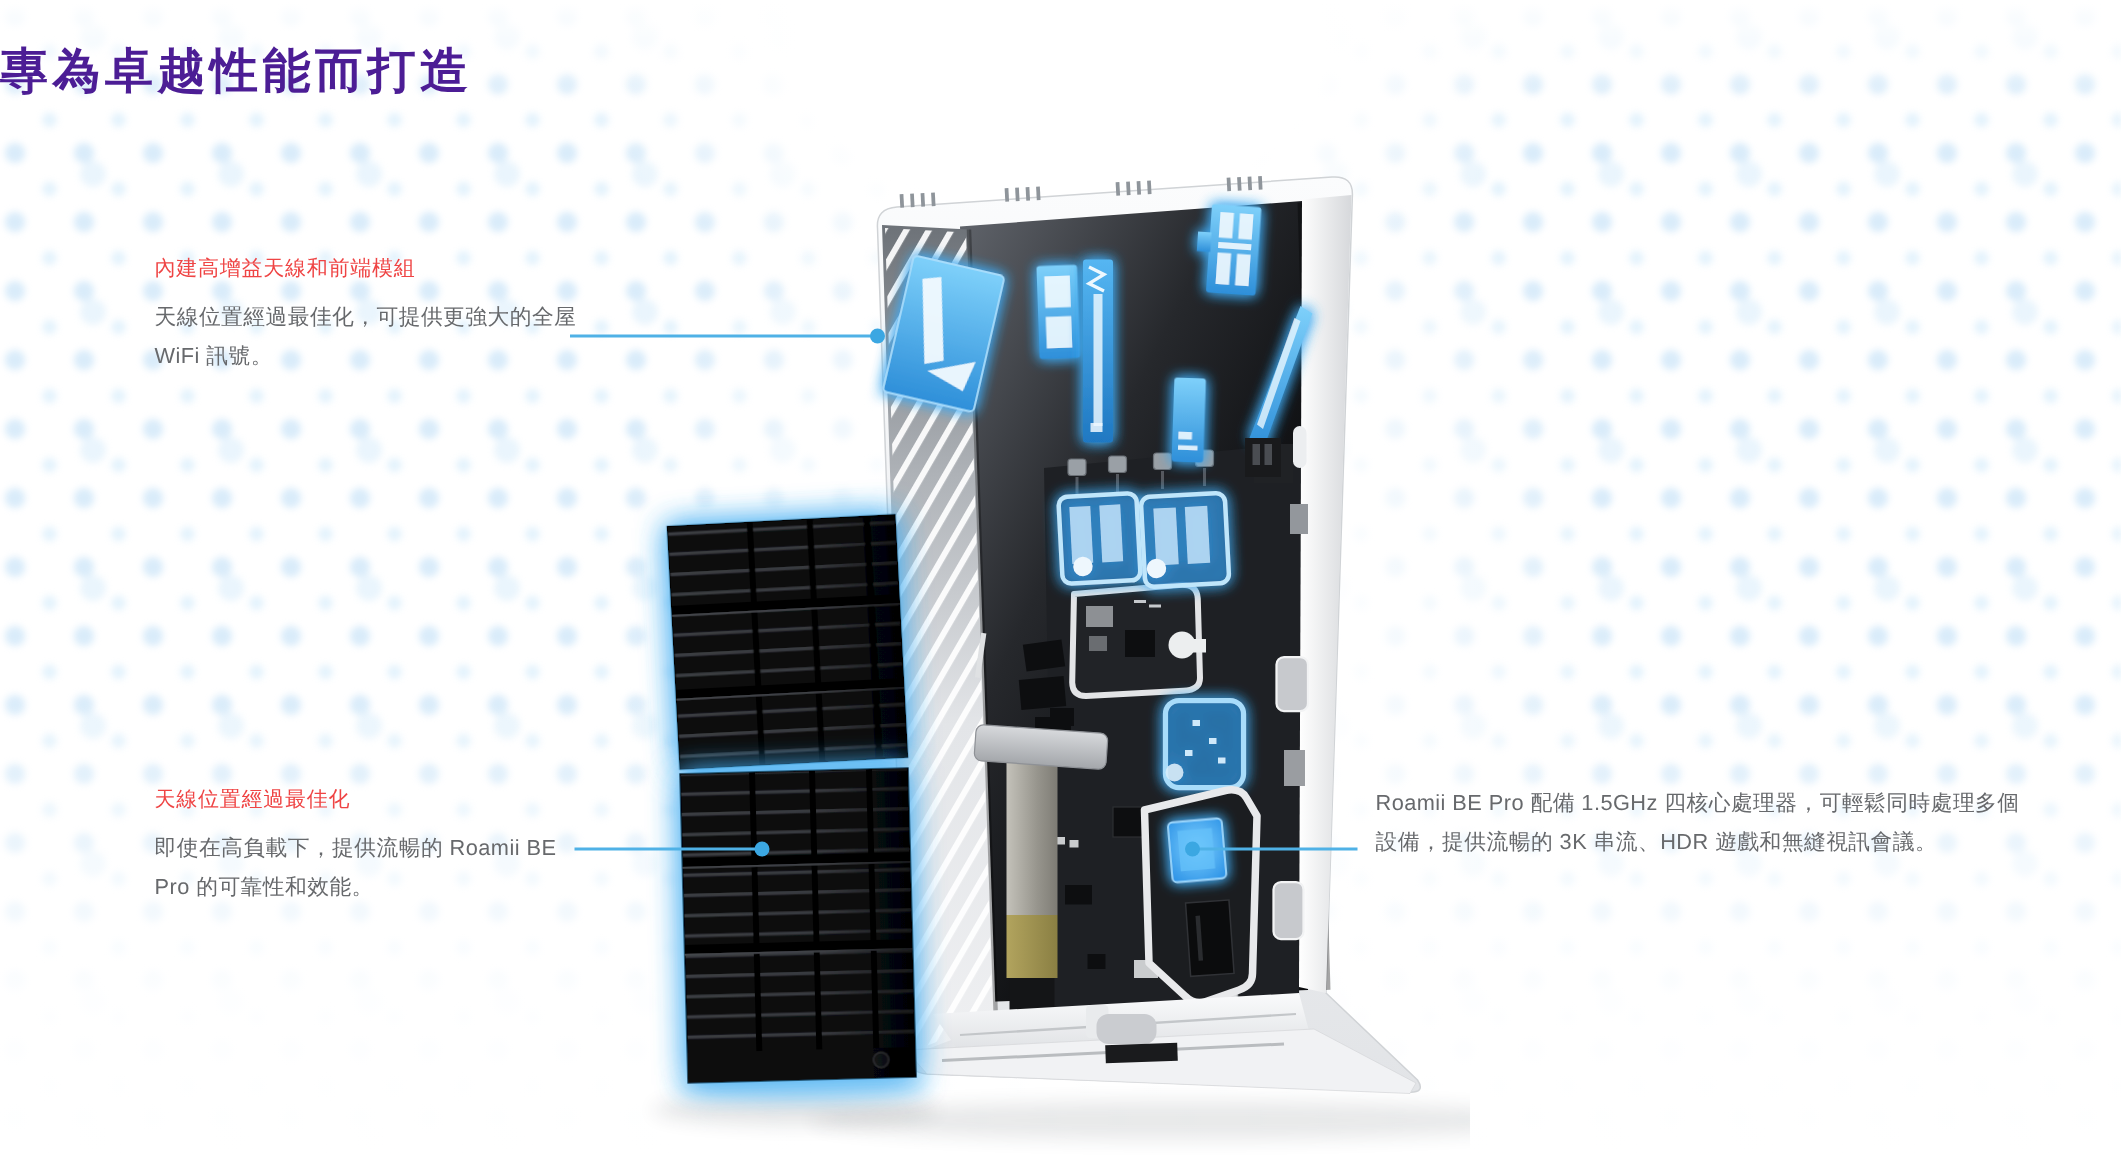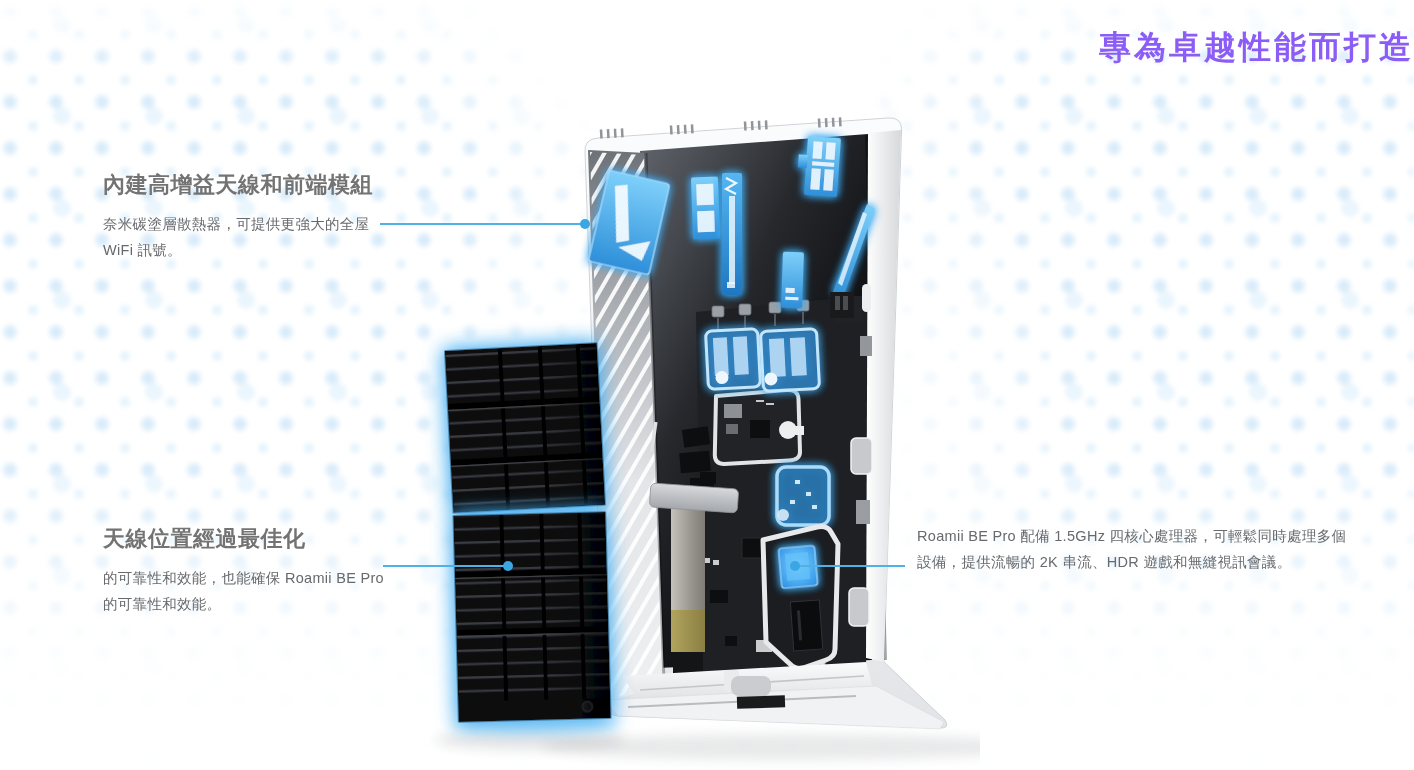--- a/index.html
+++ b/index.html
@@ -14,25 +14,25 @@
       radial-gradient(circle 9px at 62px 24px, rgba(196,227,249,.36) 92%, rgba(196,227,249,0));
     background-size:46px 46px,46px 46px,92px 92px;
     filter:blur(2.5px);
   }
   .bg-fade{position:absolute;inset:0;background:
     radial-gradient(ellipse 320px 200px at 50% 4%, #fff 55%, rgba(255,255,255,0)),
     radial-gradient(ellipse 340px 430px at 740px 430px, rgba(255,255,255,.92) 45%, rgba(255,255,255,0)),
     linear-gradient(180deg, #fff 0%, rgba(255,255,255,0) 9%, rgba(255,255,255,0) 60%, rgba(255,255,255,.92) 86%, #fff 100%);
   }
 
-  .title{position:absolute;top:26px;left:0;width:100%;text-align:right;margin:0;
-    font-size:32px;font-weight:700;letter-spacing:3px;color:#8b5cf6;}
+  .title{position:absolute;top:26px;left:0;width:100%;text-align:left;margin:0;
+    font-size:32px;font-weight:700;letter-spacing:3px;color:#4c1d95;}
 
   .callout{position:absolute;}
-  .callout h3{margin:0 0 12px 0;font-size:22px;font-weight:700;color:#737373;letter-spacing:.5px;}
+  .callout h3{margin:0 0 12px 0;font-size:14px;font-weight:400;color:#ef4444;letter-spacing:.5px;}
   .callout p{margin:0;font-size:14.5px;line-height:1.78;color:#67696c;letter-spacing:.3px;}
   #callout-antenna{left:103px;top:170px;width:284px;}
   #callout-heatsink{left:103px;top:524px;width:284px;}
   #callout-cpu{left:917px;top:524px;width:430px;}
 
   .connector{position:absolute;height:2px;background:#4fb1e6;z-index:5;}
   .connector .dot{position:absolute;width:10px;height:10px;border-radius:50%;background:#3ba7e2;top:-4px;}
   #conn-antenna{left:380px;top:223px;width:205px;}
   #conn-antenna .dot{right:-5px;}
   #conn-heatsink{left:383px;top:565px;width:125px;}
@@ -365,28 +365,28 @@
       <rect x="456" y="628" width="152" height="6" fill="#000"></rect>
         <rect x="456" y="634" width="152" height="1.2" fill="#44464b"></rect>
       <rect x="456" y="700" width="152" height="20" fill="#0a0a0b"></rect>
       <circle cx="585" cy="708" r="5" fill="#1c1d1f" stroke="#3c3e42" stroke-width="1.5"></circle>
       <rect x="456" y="514" width="152" height="206" fill="url(#shadeR)"></rect>
     </g>
   </svg>
 
   <div class="callout" id="callout-antenna">
     <h3>內建高增益天線和前端模組</h3>
-    <p>奈米碳塗層散熱器，可提供更強大的全屋 WiFi 訊號。</p>
+    <p>天線位置經過最佳化，可提供更強大的全屋 WiFi 訊號。</p>
   </div>
   <div class="callout" id="callout-heatsink">
     <h3>天線位置經過最佳化</h3>
-    <p>的可靠性和效能，也能確保 Roamii BE Pro 的可靠性和效能。</p>
+    <p>即使在高負載下，提供流暢的 Roamii BE Pro 的可靠性和效能。</p>
   </div>
   <div class="callout" id="callout-cpu">
-    <p>Roamii BE Pro 配備 1.5GHz 四核心處理器，可輕鬆同時處理多個設備，提供流暢的 2K 串流、HDR 遊戲和無縫視訊會議。</p>
+    <p>Roamii BE Pro 配備 1.5GHz 四核心處理器，可輕鬆同時處理多個設備，提供流暢的 3K 串流、HDR 遊戲和無縫視訊會議。</p>
   </div>
 
   <div class="connector" id="conn-antenna">
       <span class="dot"></span>
     </div>
   <div class="connector" id="conn-heatsink">
       <span class="dot"></span>
     </div>
   <div class="connector" id="conn-cpu">
       <span class="dot"></span>

